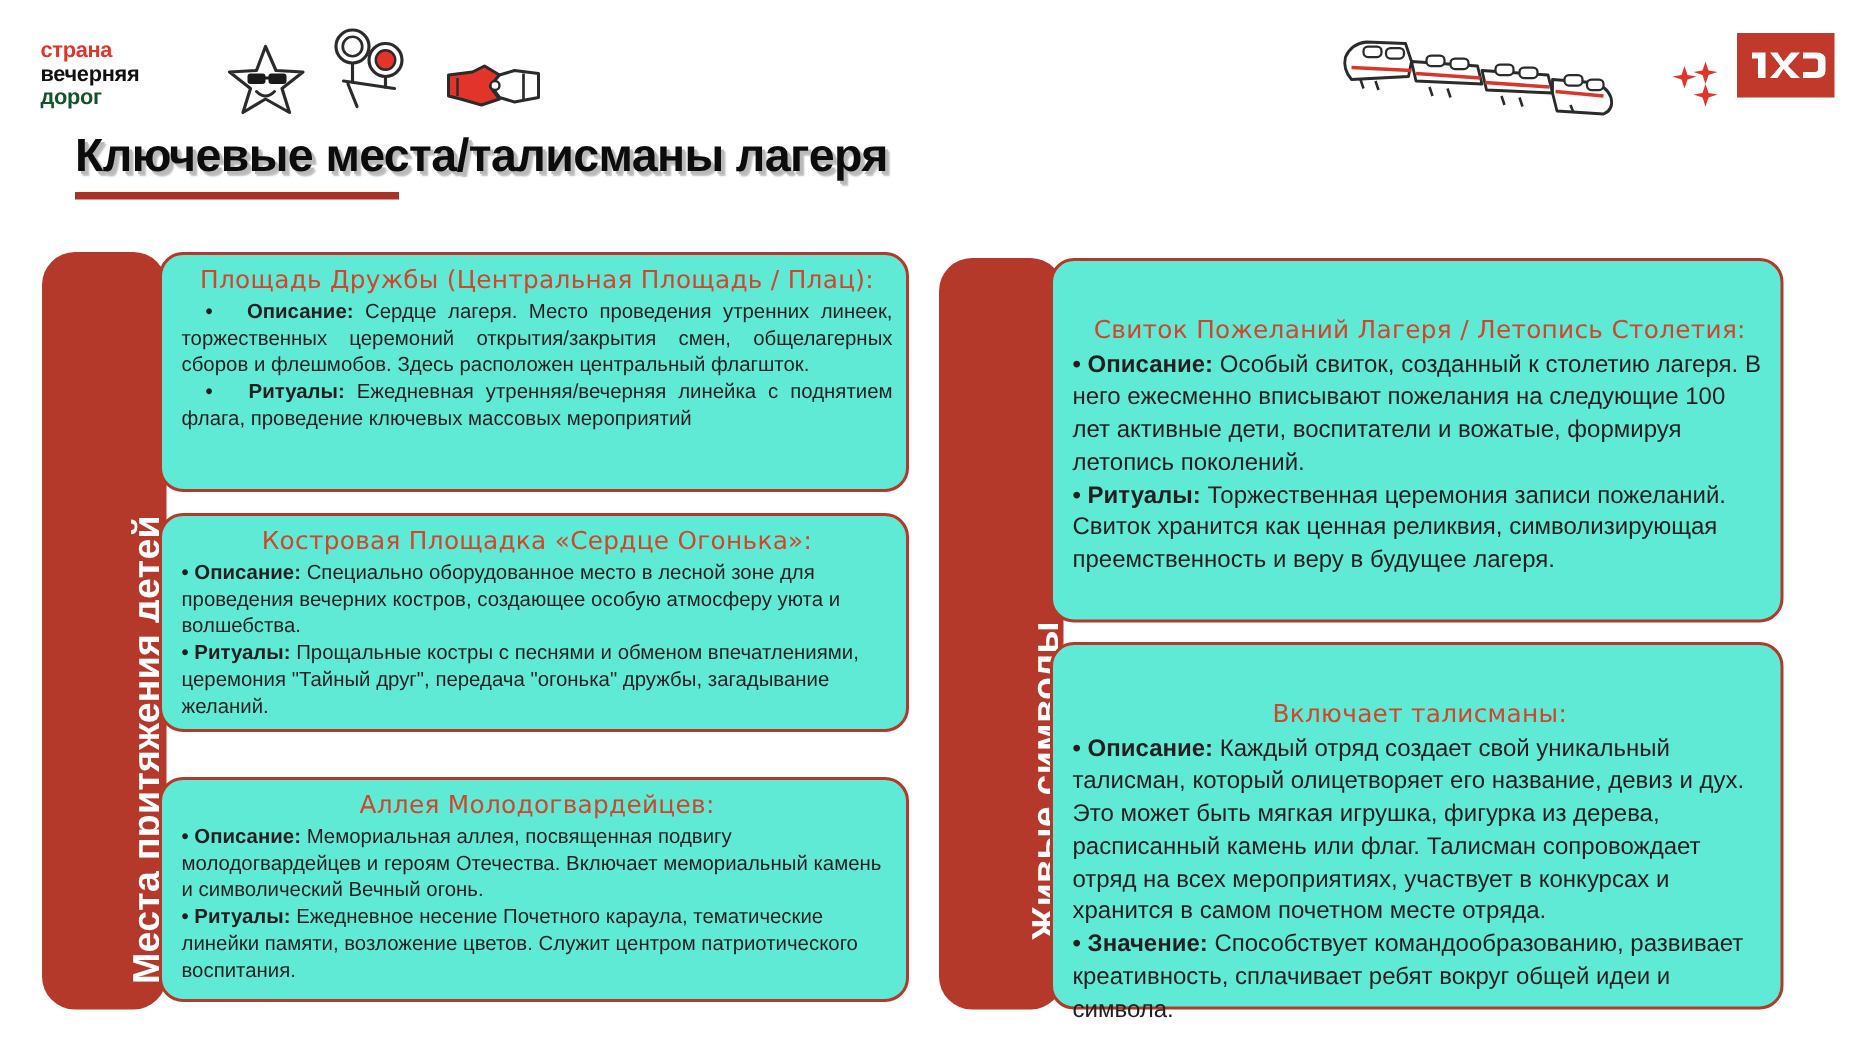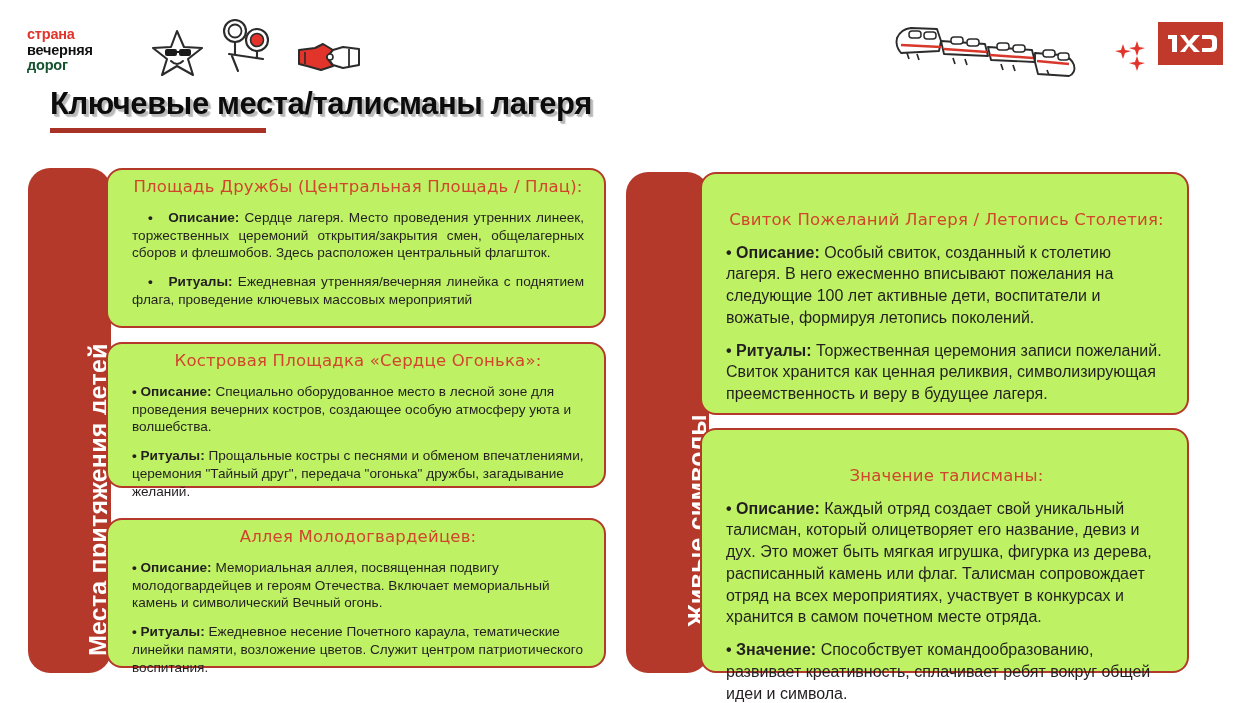--- a/index.html
+++ b/index.html
@@ -93,42 +93,42 @@
     white-space: nowrap;
     transform-origin: 0 0;
     transform: rotate(-90deg);
   }
   .col-left .side-label  { left: 56px; top: 488px; }
   .col-right .side-label { left: 57px; top: 455px; }
 
   
   .card {
     position: absolute;
-    background: #bef264;
+    background: #5eead4;
     border: 2px solid #b5392a;
     border-radius: 16px;
     box-sizing: border-box;
     padding: 7px 9px 9px 13px;
   }
   .card-title {
     color: #d1452c;
     font-family: "DejaVu Sans", sans-serif;
     font-size: 16.5px;
     font-weight: 400;
     text-align: center;
     letter-spacing: 0.2px;
     margin: 0 0 1px 0;
     line-height: 1.25;
   }
   .card-body { margin: 0; }
   .bullet-item {
     font-size: 13.6px;
     line-height: 1.315;
     color: #231f20;
-    margin: 11px;
+    margin: 0;
     text-indent: 0;
     padding-left: 0;
   }
   .bullet-item .bt { font-weight: 700; }
   .bullet-item .dot { font-weight: 700; }
   .justified .bullet-item { text-align: justify; }
   .justified .bullet-item .lead { padding-left: 16px; }
 
   
   .card-l1 { left: 78px;  top: 0px;   width: 500px; height: 160px; }
@@ -272,19 +272,19 @@
 
   <div class="card card-r1">
     <div class="card-title">Свиток Пожеланий Лагеря / Летопись Столетия:</div>
     <div class="card-body">
       <p class="bullet-item"><span class="dot">•</span> <span class="bt">Описание:</span> <span>Особый свиток, созданный к столетию лагеря. В него ежесменно вписывают пожелания на следующие 100 лет активные дети, воспитатели и вожатые, формируя летопись поколений.</span></p>
       <p class="bullet-item"><span class="dot">•</span> <span class="bt">Ритуалы:</span> <span>Торжественная церемония записи пожеланий. Свиток хранится как ценная реликвия, символизирующая преемственность и веру в будущее лагеря.</span></p>
     </div>
   </div>
 
   <div class="card card-r2">
-    <div class="card-title">Значение талисманы:</div>
+    <div class="card-title">Включает талисманы:</div>
     <div class="card-body">
       <p class="bullet-item"><span class="dot">•</span> <span class="bt">Описание:</span> <span>Каждый отряд создает свой уникальный талисман, который олицетворяет его название, девиз и дух. Это может быть мягкая игрушка, фигурка из дерева, расписанный камень или флаг. Талисман сопровождает отряд на всех мероприятиях, участвует в конкурсах и хранится в самом почетном месте отряда.</span></p>
       <p class="bullet-item"><span class="dot">•</span> <span class="bt">Значение:</span> <span>Способствует командообразованию, развивает креативность, сплачивает ребят вокруг общей идеи и символа.</span></p>
     </div>
   </div>
 </div>
 
 </body></html>

